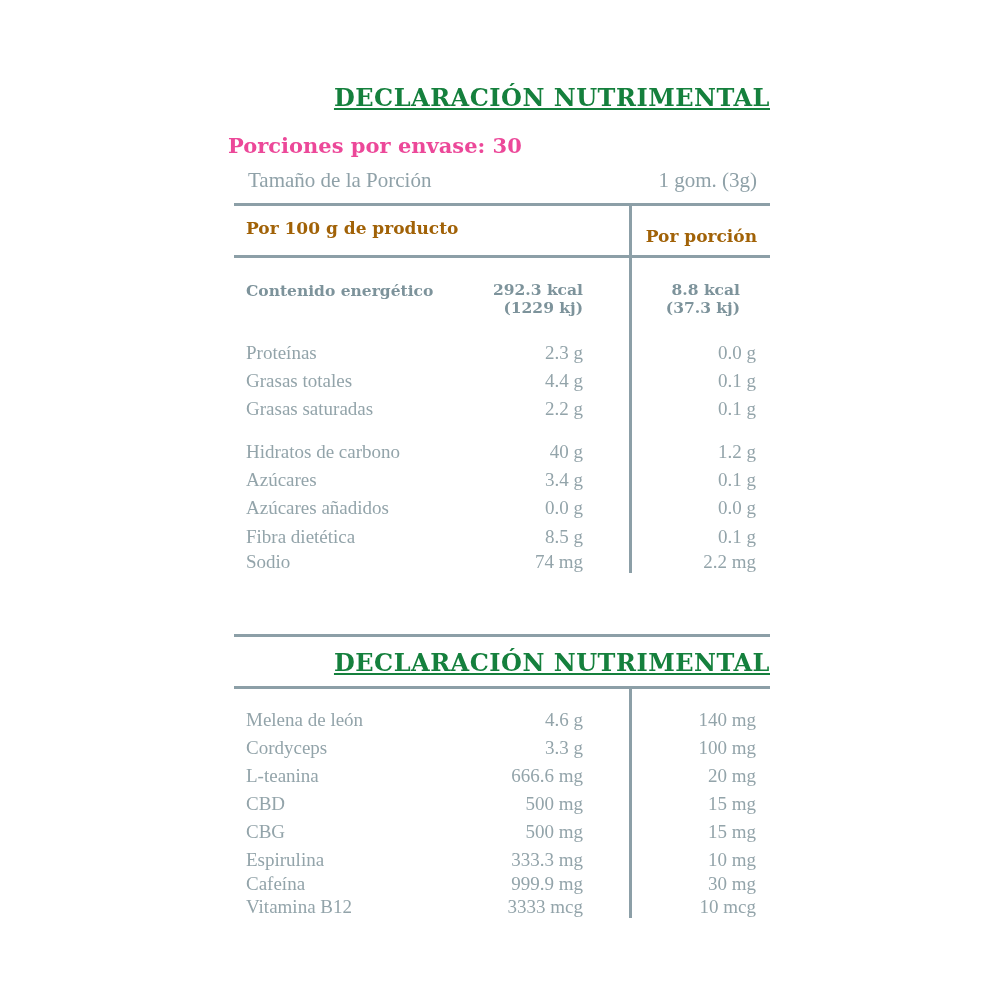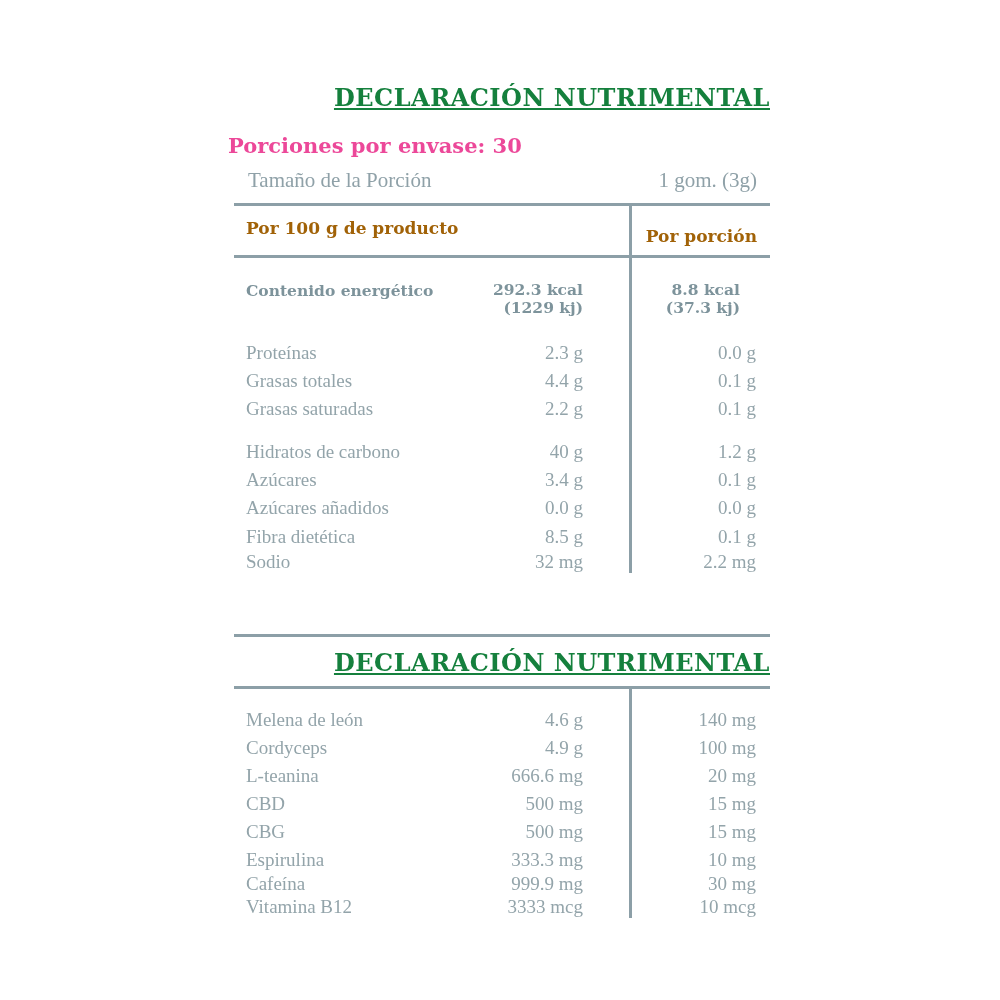--- a/index.html
+++ b/index.html
@@ -80,37 +80,37 @@
   <span class="v1">0.0 g</span>
   <span class="v2">0.0 g</span>
 </div>
 <div class="row" style="top:526px;">
   <span class="n">Fibra dietética</span>
   <span class="v1">8.5 g</span>
   <span class="v2">0.1 g</span>
 </div>
 <div class="row" style="top:551px;">
   <span class="n">Sodio</span>
-  <span class="v1">32 mg</span>
+  <span class="v1">74 mg</span>
   <span class="v2">2.2 mg</span>
 </div>
 
 <div class="abs hline" style="top:634px;"></div>
 <div class="abs title" style="top:648px;">DECLARACIÓN NUTRIMENTAL</div>
 <div class="abs hline" style="top:686px;"></div>
 <div class="abs vline" style="top:686px; height:232px;"></div>
 
 <div class="row" style="top:709px;">
   <span class="n">Melena de león</span>
   <span class="v1">4.6 g</span>
   <span class="v2">140 mg</span>
 </div>
 <div class="row" style="top:737px;">
   <span class="n">Cordyceps</span>
-  <span class="v1">4.9 g</span>
+  <span class="v1">3.3 g</span>
   <span class="v2">100 mg</span>
 </div>
 <div class="row" style="top:765px;">
   <span class="n">L-teanina</span>
   <span class="v1">666.6 mg</span>
   <span class="v2">20 mg</span>
 </div>
 <div class="row" style="top:793px;">
   <span class="n">CBD</span>
   <span class="v1">500 mg</span>

